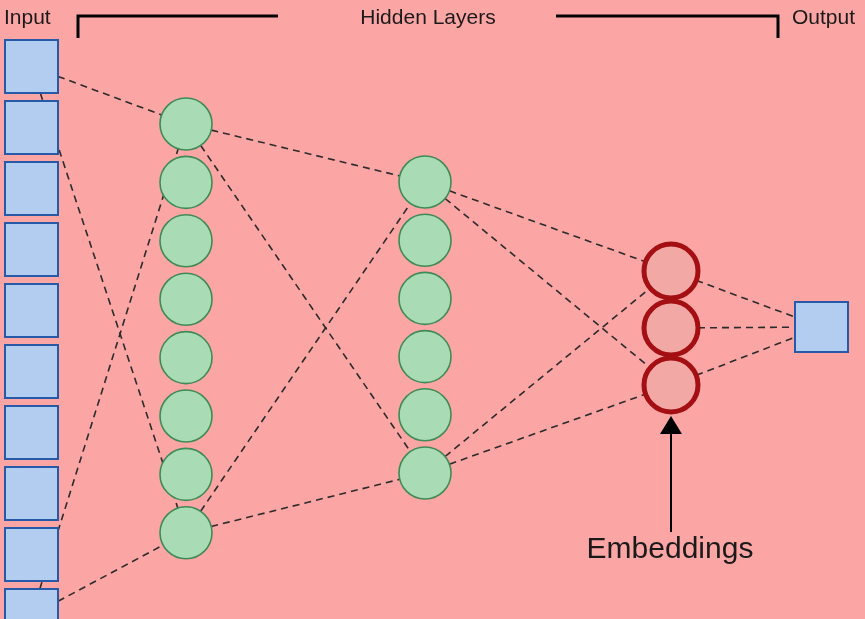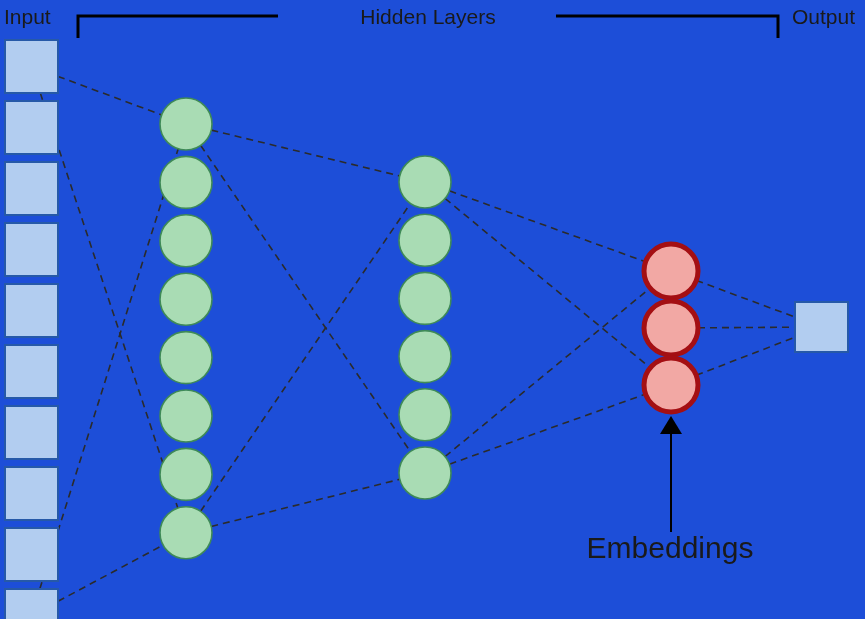--- a/index.html
+++ b/index.html
@@ -4,21 +4,21 @@
 <style>
   html, body {
     margin: 0;
     padding: 0;
     background: #ffffff;
   }
   #canvas {
     position: relative;
     width: 865px;
     height: 619px;
-    background: #1d4ed8;
+    background: #fca5a5;
     overflow: hidden;
     font-family: "Liberation Sans", sans-serif;
   }
   #diagram-svg {
     position: absolute;
     left: 0;
     top: 0;
     width: 865px;
     height: 619px;
   }

